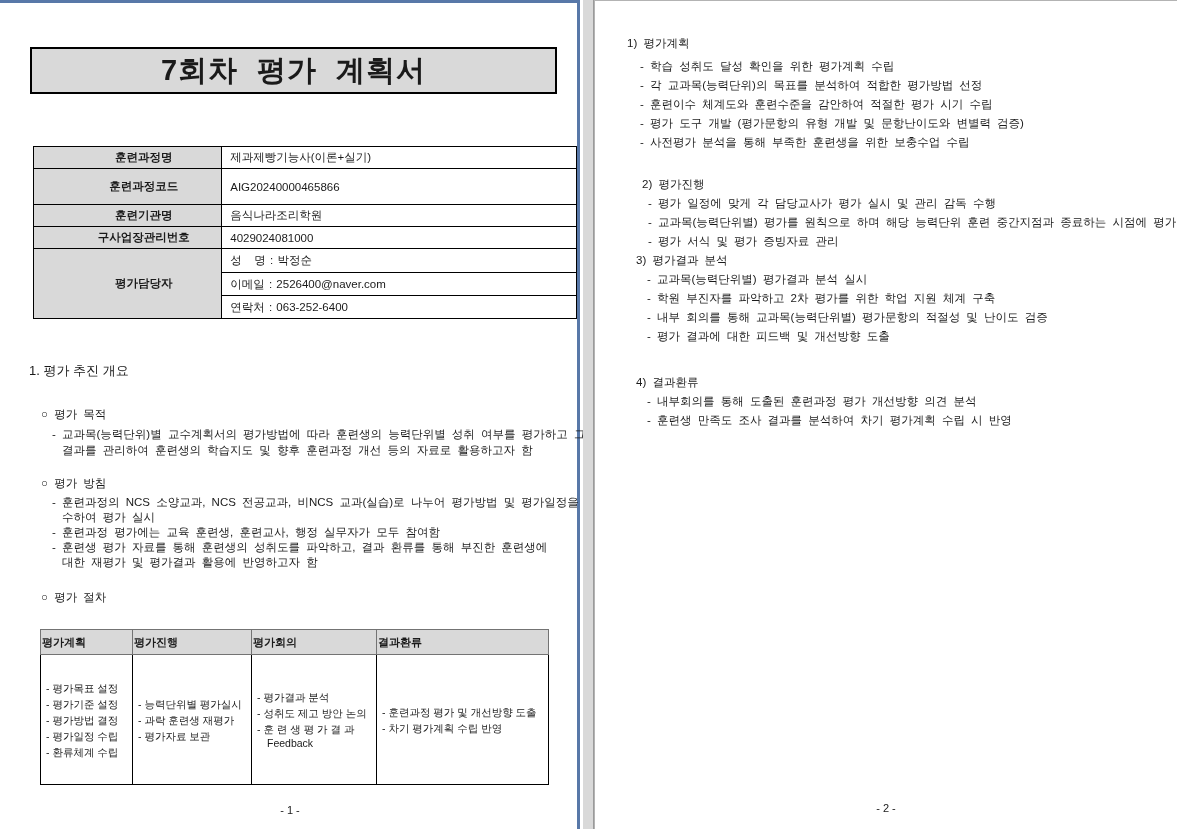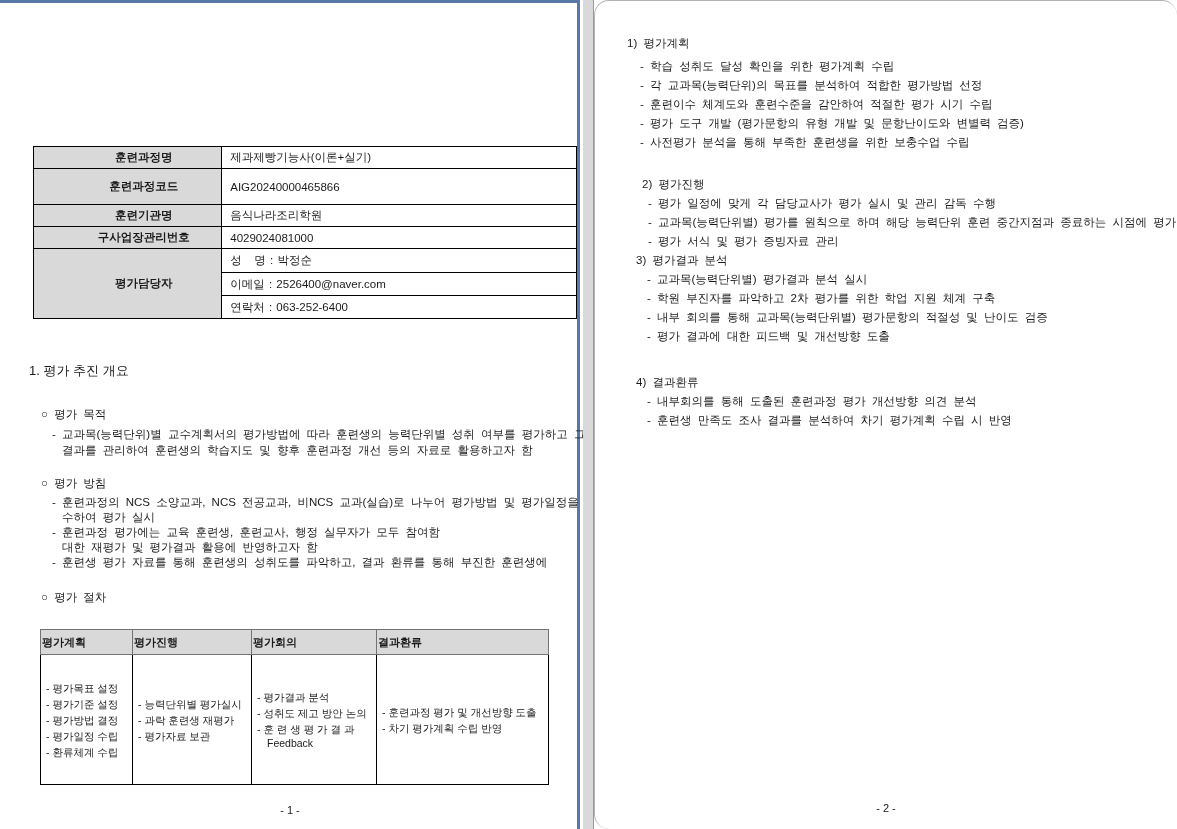--- a/index.html
+++ b/index.html
@@ -12,21 +12,21 @@
   .line{white-space:pre;}
 
   
   #pageLeft{
     left:0;top:0;width:580px;height:829px;background:#fff;box-sizing:border-box;
     border-top:3px solid #5878a8;border-right:3px solid #5878a8;
   }
   #gapStrip{left:583px;top:0;width:10px;height:829px;background:#d9d9d9;border-right:1px solid #9a9a9a;}
   #pageRight{
     left:594px;top:0;width:583px;height:829px;background:#fff;box-sizing:border-box;
-    border-top:1px solid #b3b3b3;border-left:1px solid #b3b3b3;overflow:hidden;border-radius:15px;
+    border-top:1px solid #b3b3b3;border-left:1px solid #b3b3b3;overflow:hidden;
   }
 
   
   #titleBox{
     left:30px;top:44px;width:527px;height:47px;box-sizing:border-box;
     background:#d9d9d9;border:2px solid #000;
     text-align:center;line-height:42px;font-size:29px;font-weight:bold;
     letter-spacing:1px;word-spacing:10px;
   }
   table{border-collapse:collapse;}
@@ -58,20 +58,23 @@
 
   
   .p2sec{line-height:19px;font-size:11.5px;word-spacing:3px;white-space:nowrap;}
   .p2sec .bullets div{white-space:pre;}
 </style>
 </head>
 <body>
 
 <div class="abs" id="pageLeft">
 
+  <div class="abs" id="titleBox">
+    <span>7회차 평가 계획서</span>
+  </div>
 
   <table class="abs" id="infoTable">
     <tbody>
         <tr style="height:22px">
       <td class="lbl">훈련과정명</td>
       <td class="val">제과제빵기능사(이론+실기)</td>
     </tr>
     <tr style="height:36px">
       <td class="lbl">훈련과정코드</td>
       <td class="val">AIG20240000465866</td>
@@ -106,22 +109,22 @@
       <div class="line cont">결과를 관리하여 훈련생의 학습지도 및 향후 훈련과정 개선 등의 자료로 활용하고자 함</div>
     </div>
   </div>
 
   <div class="abs sub" style="left:41px;top:472px" id="policyBlock">
     <div class="line">○ 평가 방침</div>
     <div class="bullets">
       <div class="line">- 훈련과정의 NCS 소양교과, NCS 전공교과, 비NCS 교과(실습)로 나누어 평가방법 및 평가일정을 준</div>
       <div class="line cont">수하여 평가 실시</div>
       <div class="line">- 훈련과정 평가에는 교육 훈련생, 훈련교사, 행정 실무자가 모두 참여함</div>
+      <div class="line">- 훈련생 평가 자료를 통해 훈련생의 성취도를 파악하고, 결과 환류를 통해 부진한 훈련생에</div>
       <div class="line cont">대한 재평가 및 평가결과 활용에 반영하고자 함</div>
-      <div class="line">- 훈련생 평가 자료를 통해 훈련생의 성취도를 파악하고, 결과 환류를 통해 부진한 훈련생에</div>
     </div>
   </div>
 
   <div class="abs sub" style="left:41px;top:586px">
     <div class="line">○ 평가 절차</div>
   </div>
 
   <table class="abs" id="procTable">
     <colgroup>
         <col style="width:92px">

